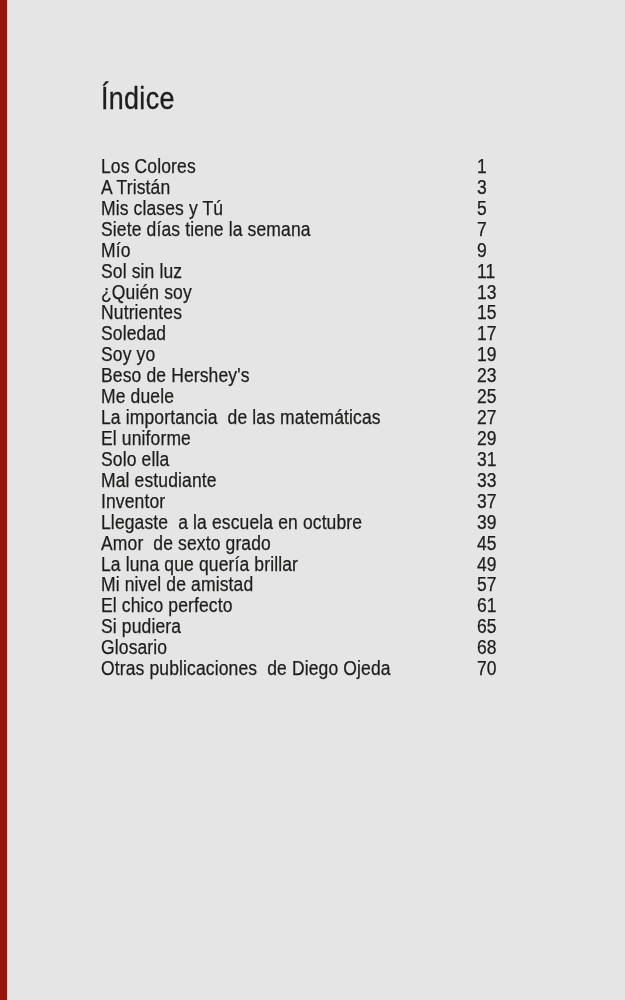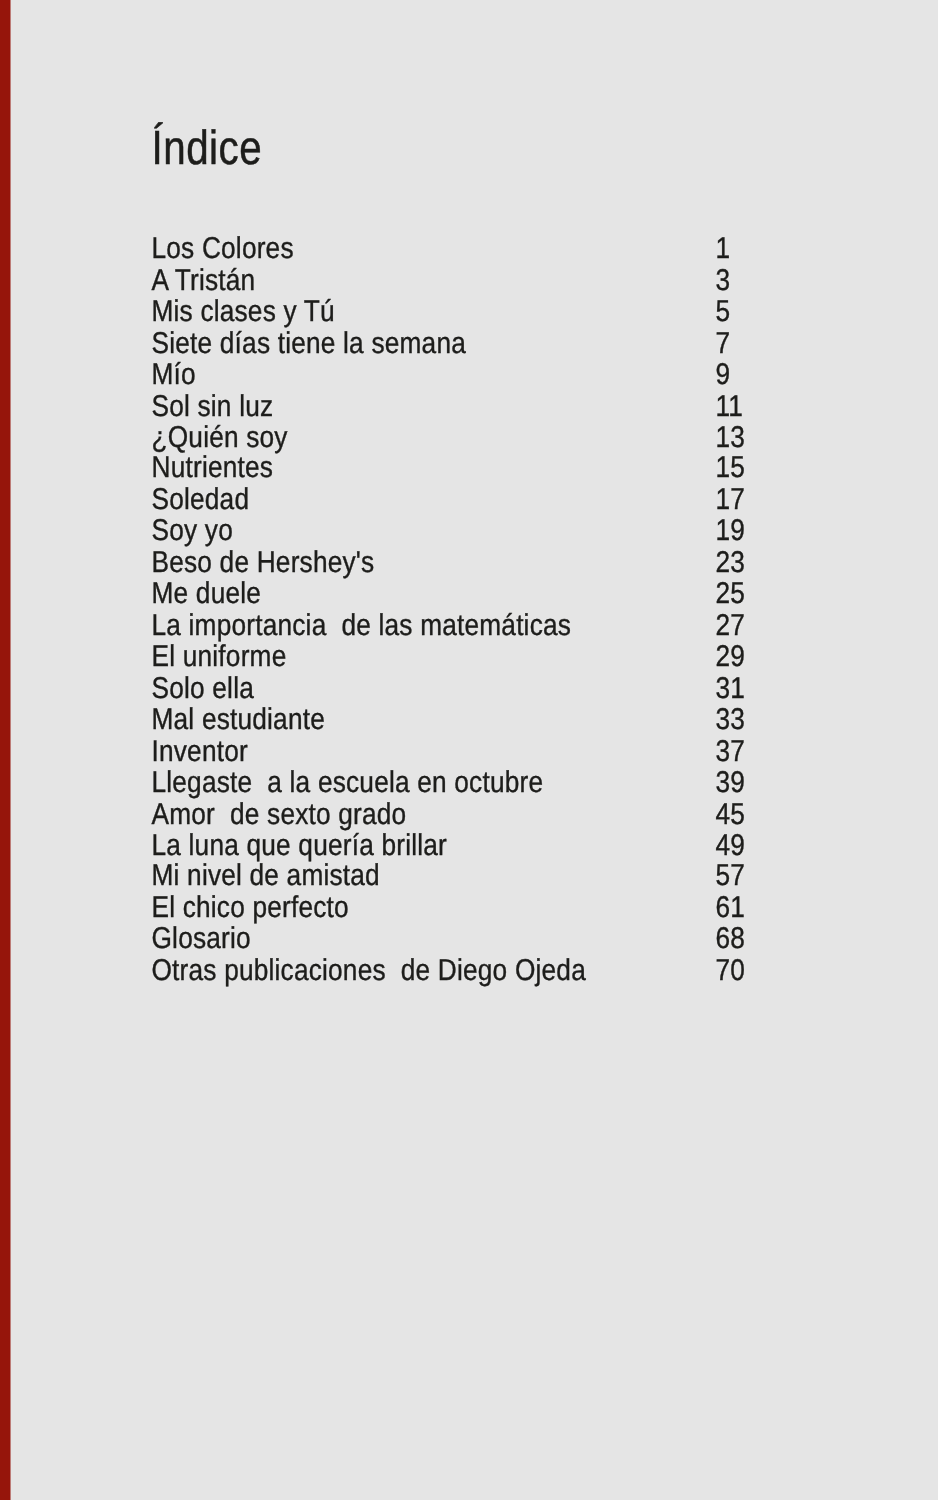--- a/index.html
+++ b/index.html
@@ -97,16 +97,17 @@
       <div class="toc-row"><span class="toc-name">La importancia  de las matemáticas</span><span class="toc-page">27</span></div>
       <div class="toc-row"><span class="toc-name">El uniforme</span><span class="toc-page">29</span></div>
       <div class="toc-row"><span class="toc-name">Solo ella</span><span class="toc-page">31</span></div>
       <div class="toc-row"><span class="toc-name">Mal estudiante</span><span class="toc-page">33</span></div>
       <div class="toc-row"><span class="toc-name">Inventor</span><span class="toc-page">37</span></div>
       <div class="toc-row"><span class="toc-name">Llegaste  a la escuela en octubre</span><span class="toc-page">39</span></div>
       <div class="toc-row"><span class="toc-name">Amor  de sexto grado</span><span class="toc-page">45</span></div>
       <div class="toc-row"><span class="toc-name">La luna que quería brillar</span><span class="toc-page">49</span></div>
       <div class="toc-row"><span class="toc-name">Mi nivel de amistad</span><span class="toc-page">57</span></div>
       <div class="toc-row"><span class="toc-name">El chico perfecto</span><span class="toc-page">61</span></div>
+      <div class="toc-row"><span class="toc-name">Si pudiera</span><span class="toc-page">65</span></div>
       <div class="toc-row"><span class="toc-name">Glosario</span><span class="toc-page">68</span></div>
       <div class="toc-row"><span class="toc-name">Otras publicaciones  de Diego Ojeda</span><span class="toc-page">70</span></div>
     </div>
 </div>
 
 </body></html>

